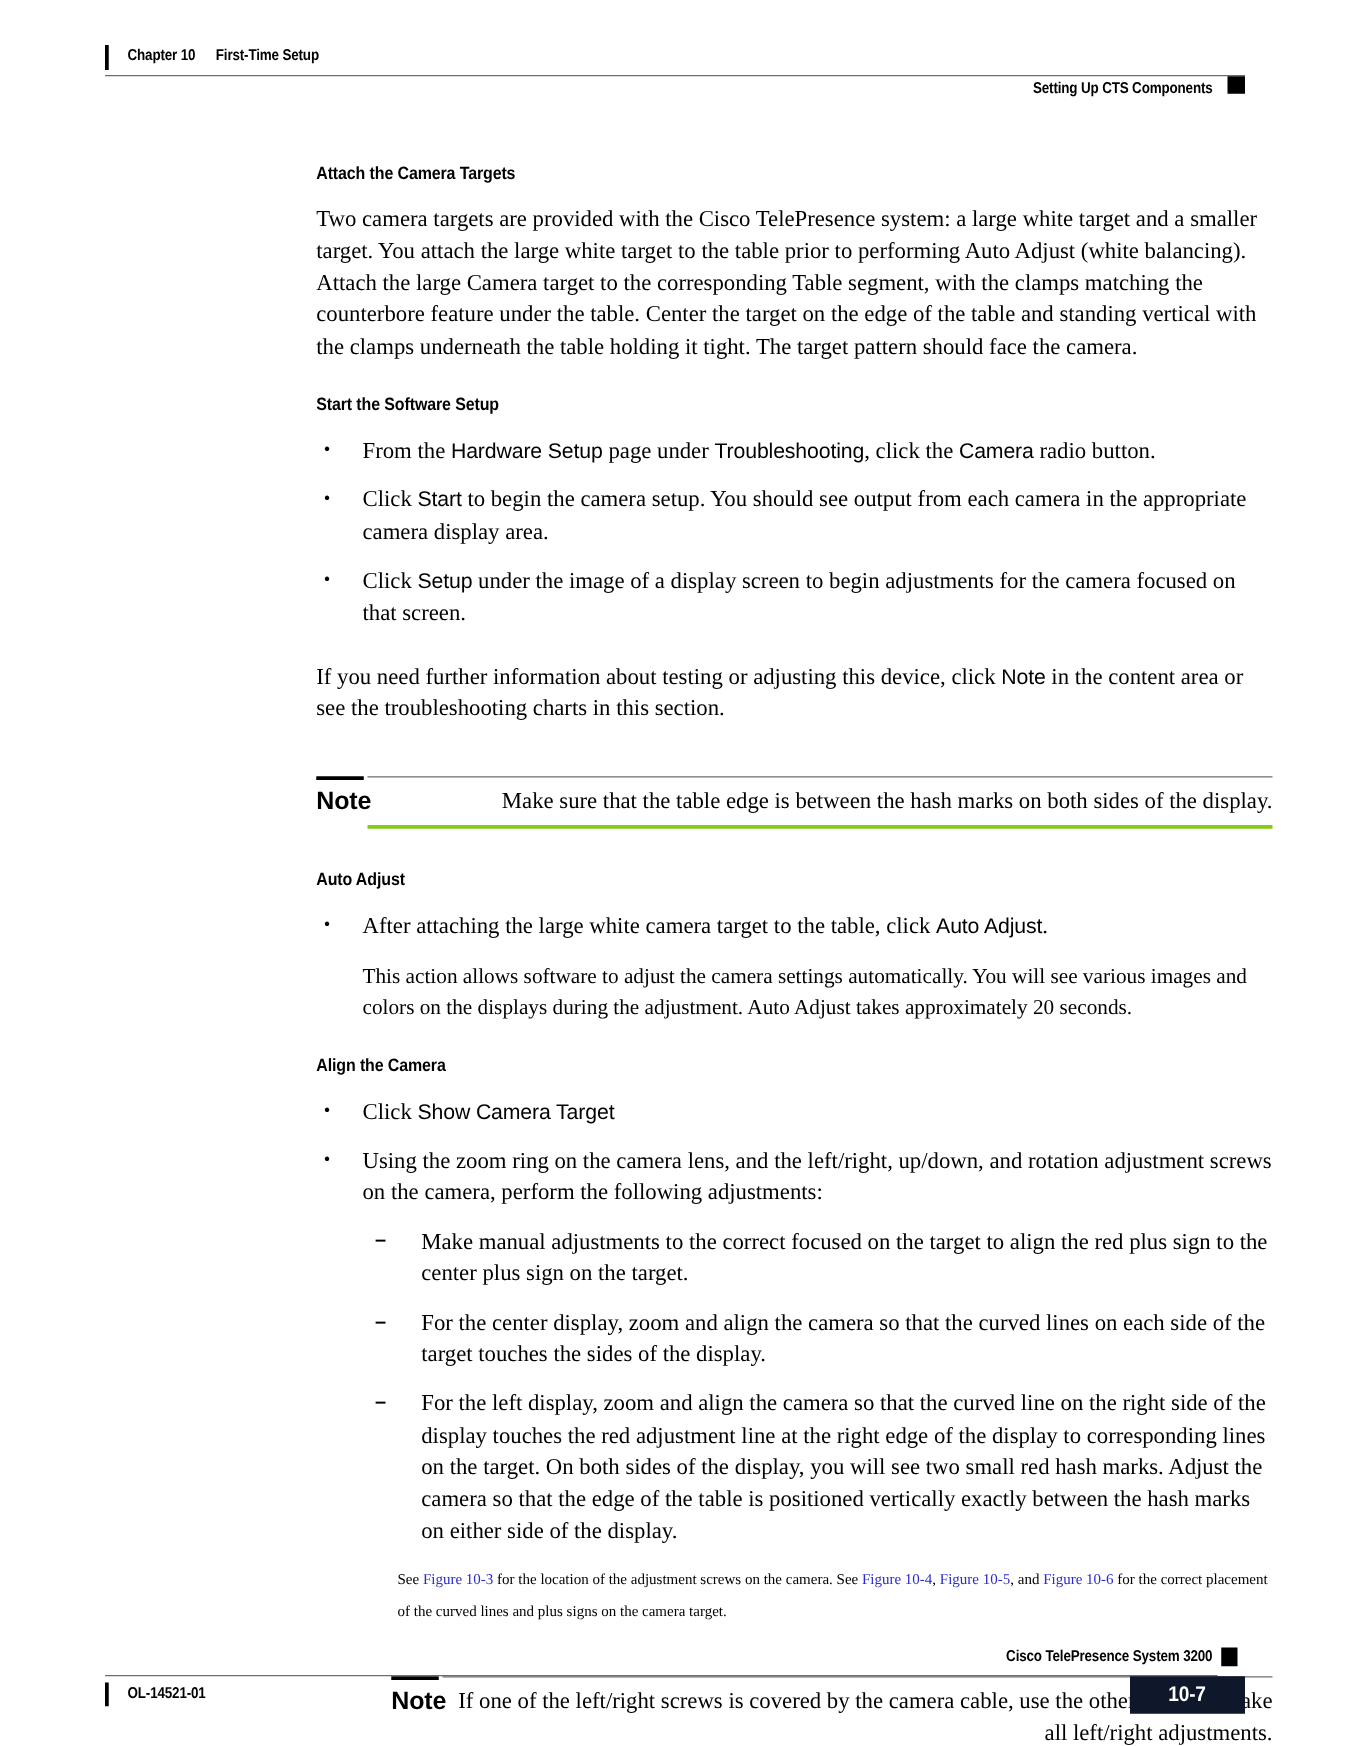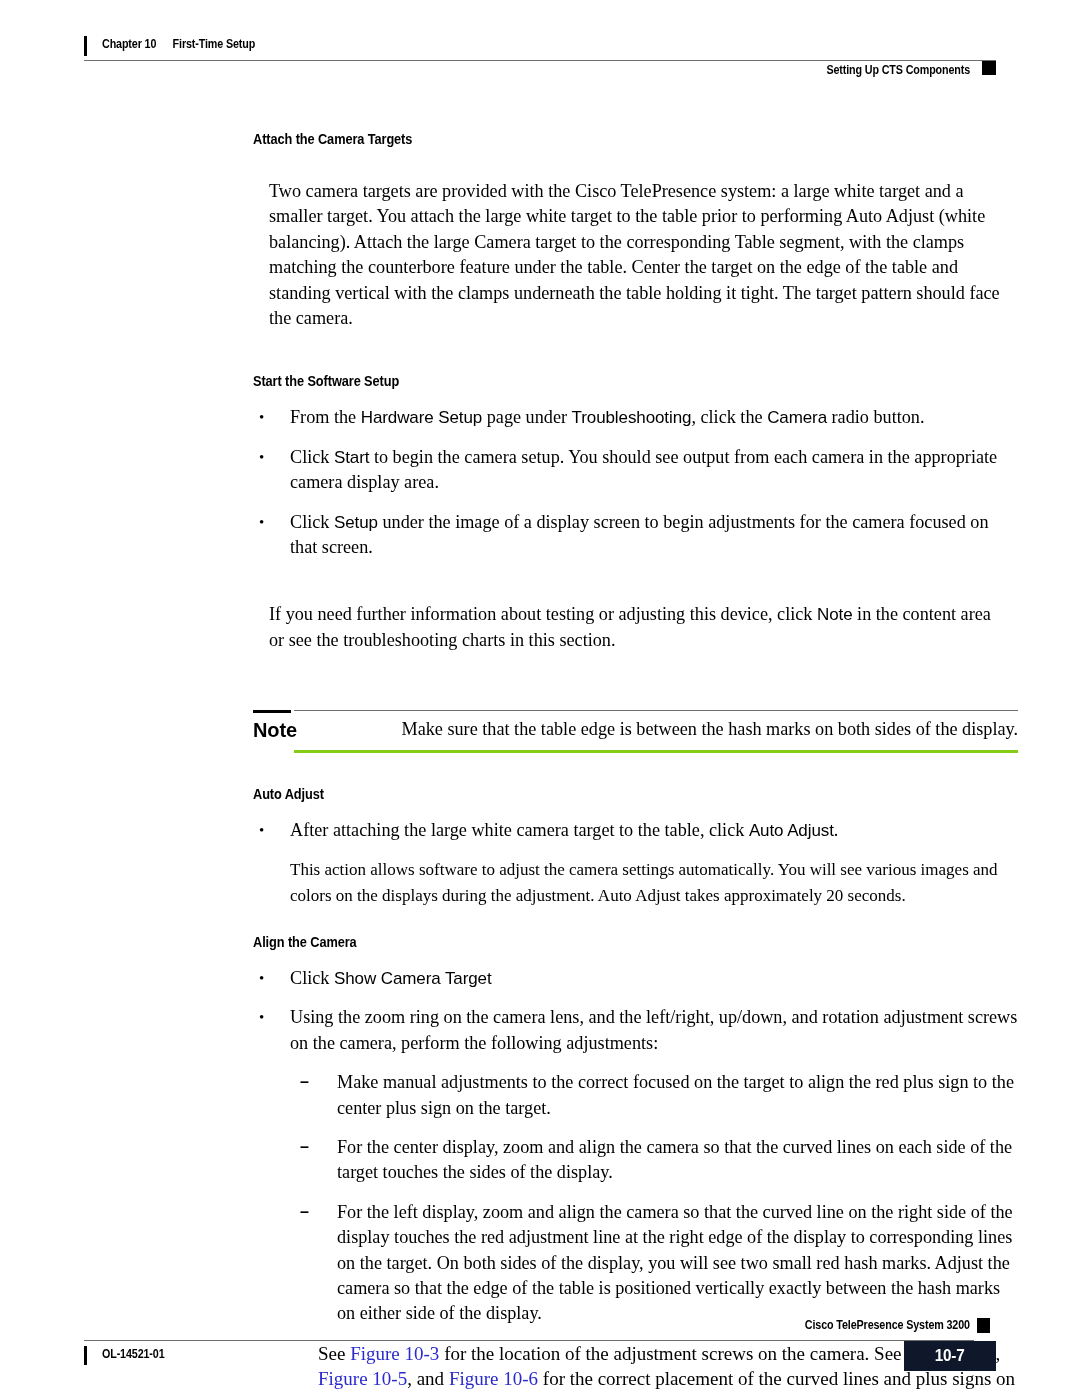--- a/index.html
+++ b/index.html
@@ -96,21 +96,21 @@
     letter-spacing: -0.1px;
     margin: 0;
     padding: 0;
     transform: scaleX(0.9);
     transform-origin: left center;
   }
 
   p.body {
     font-size: 18.2px;
     line-height: 25.4px;
-    margin: 16px;
+    margin: 0;
     padding: 0;
     text-align: left;
   }
 
   .sp-after-head { height: 16px; }
   .sp-para { height: 26px; }
   .sp-small { height: 14px; }
 
   
   .bullet-row {
@@ -144,21 +144,21 @@
     font-size: 16px;
     line-height: 25.4px;
   }
   .cont-indent {
     padding-left: 37px;
     font-size: 17px;
     line-height: 25.4px;
   }
   .xref-indent {
     padding-left: 65px;
-    font-size: 19px;
+    font-size: 12px;
     line-height: 25.4px;
   }
 
   
   .ui {
     font-family: "Liberation Sans", "DejaVu Sans", sans-serif;
     font-size: 17px;
     letter-spacing: -0.1px;
   }
   a.xref, .xref {

